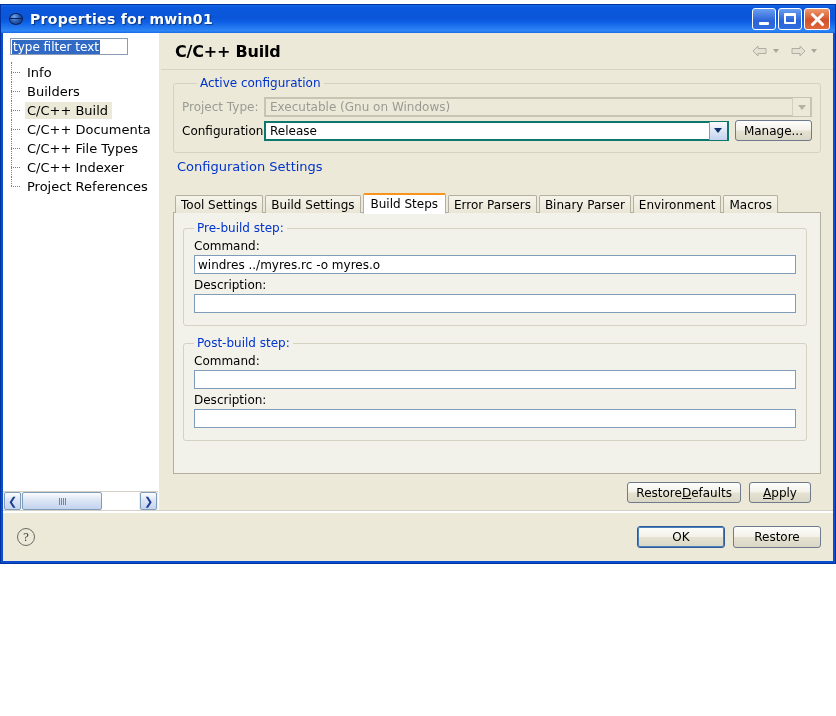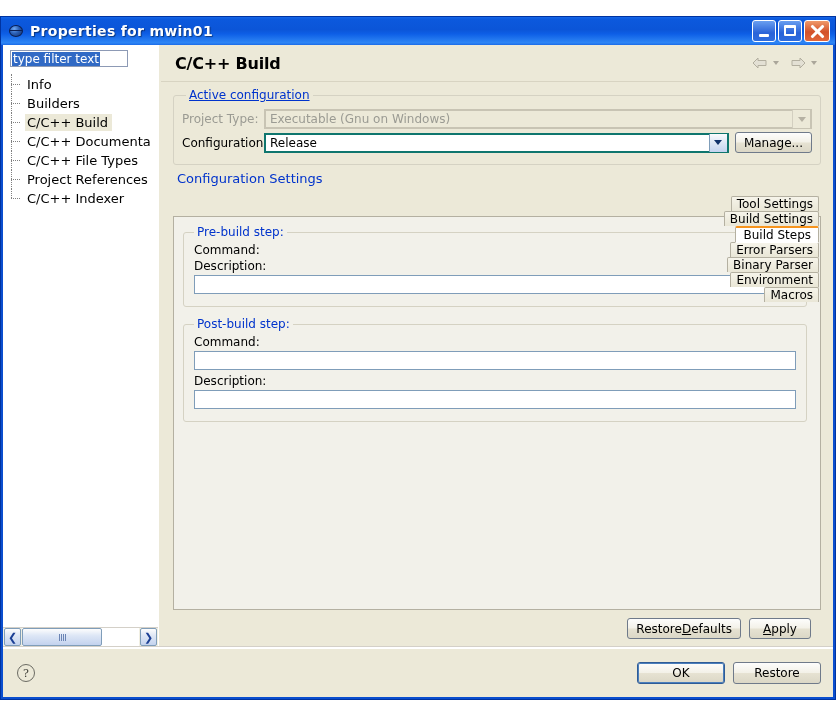--- a/index.html
+++ b/index.html
@@ -9,22 +9,22 @@
   body {
     width: 836px; height: 716px;
     font-family: "DejaVu Sans", "Liberation Sans", sans-serif;
     font-size: 12px;
     overflow: hidden;
     -webkit-font-smoothing: none;
   }
 
   
   #window {
-    position: absolute; left: 0; top: 16px;
-    width: 836px; height: 684px;
+    position: absolute; left: 0; top: 4px;
+    width: 836px; height: 560px;
     box-sizing: border-box;
     background: #0a4ecf;
     border: 1px solid #0033a0;
     display: flex; flex-direction: column;
   }
   .titlebar {
     height: 28px; flex: 0 0 28px;
     background: linear-gradient(to bottom,#1567e8 0%, #0c59dd 8%, #0b55d8 45%, #0d5ee6 60%, #2e86f5 92%, #1a6ae8 100%);
     display: flex; align-items: center;
     padding: 0 3px 0 7px;
@@ -247,22 +247,21 @@
     border: 1px solid #d5d2c3;
     border-radius: 3px;
     margin: 0 0 6px 0;
     padding: 4px 8px 8px 8px;
     background: transparent;
   }
   fieldset.group > legend {
     color: #0033cc;
     font-size: 12px;
     padding: 0 3px;
-    margin-left: 4px;
-    text-decoration: underline;
+    margin-left: 15px;
   }
 
   .row { display: flex; align-items: center; margin: 3px 0; }
   .row .lbl { font-size: 12px; color:#000; white-space: nowrap; }
   .row .lbl.dim { color: #9b9b93; }
   .lbl-w { width: 82px; flex: 0 0 82px; }
 
   .combo {
     flex: 1 1 auto;
     height: 20px;
@@ -316,25 +315,24 @@
   .btn.default {
     border: 1px solid #2f5c96;
     box-shadow: 0 0 0 1px #4a7ebb inset;
   }
 
   
   .tabs-row {
     display: flex;
     align-items: flex-end;
     height: 21px;
-    margin: 8px 0 0 0;
+    margin: 16px 0 0 0;
     padding-left: 2px;
     position: relative;
     z-index: 2;
-    flex-direction: column;
   }
   .tab {
     height: 18px;
     box-sizing: border-box;
     border: 1px solid #b4b0a1;
     border-bottom: none;
     border-radius: 2px 2px 0 0;
     background: linear-gradient(to bottom,#f6f4ea,#e9e6d6);
     font-size: 12px;
     display: flex; align-items: center;
@@ -466,26 +464,26 @@
             <span class="tree-label">C/C++ Documenta</span>
           </div>
           <div class="tree-item">
             <span class="vline"></span>
             <span class="dash"></span>
             <span class="tree-label">C/C++ File Types</span>
           </div>
           <div class="tree-item">
             <span class="vline"></span>
             <span class="dash"></span>
+            <span class="tree-label">C/C++ Indexer</span>
+          </div>
+          <div class="tree-item">
+            <span class="vline"></span>
+            <span class="dash"></span>
             <span class="tree-label">Project References</span>
-          </div>
-          <div class="tree-item">
-            <span class="vline"></span>
-            <span class="dash"></span>
-            <span class="tree-label">C/C++ Indexer</span>
           </div>
         </div>
         <div class="hscroll">
           <div class="sb-btn">❮</div>
           <div class="sb-track">
             <div class="sb-thumb">
                 <span class="sb-grip"></span>
               </div>
           </div>
           <div class="sb-btn">❯</div>
@@ -549,20 +547,21 @@
               <div class="tab">Error Parsers</div>
               <div class="tab">Binary Parser</div>
               <div class="tab">Environment</div>
               <div class="tab">Macros</div>
             </div>
 
             <div class="tab-body">
               <fieldset class="step-group">
                 <legend>Pre-build step:</legend>
                 <div class="field-label">Command:</div>
+                <div class="text-input">windres ../myres.rc -o myres.o</div>
                 <div class="field-label">Description:</div>
                 <div class="text-input"></div>
               </fieldset>
 
               <fieldset class="step-group">
                 <legend>Post-build step:</legend>
                 <div class="field-label">Command:</div>
                 <div class="text-input"></div>
                 <div class="field-label">Description:</div>
                 <div class="text-input"></div>

